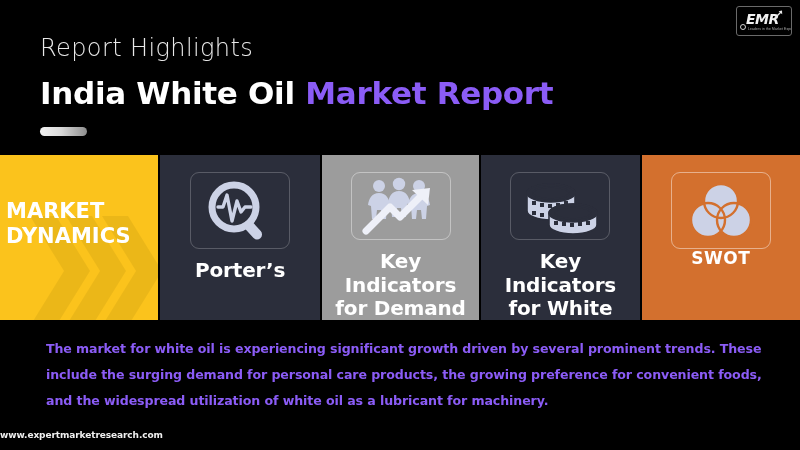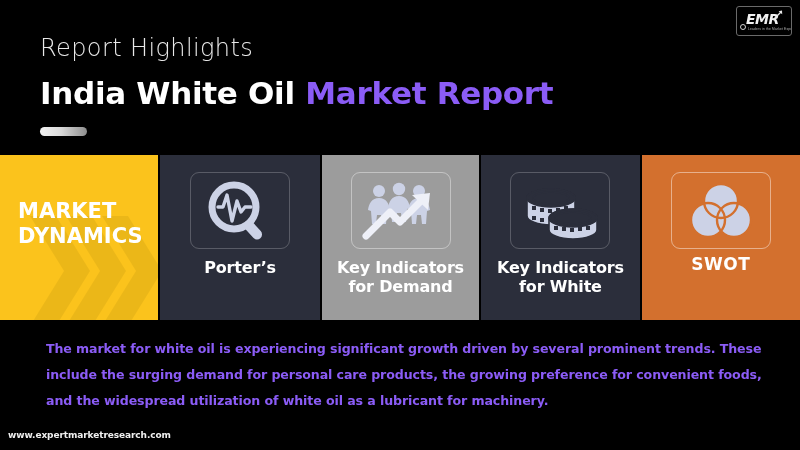--- a/index.html
+++ b/index.html
@@ -74,51 +74,51 @@
 
   
   .chev { position:absolute; bottom:-6px; opacity:0.13; }
   .chev svg { display:block; }
 
   .dyn-text {
     position:relative; z-index:2;
     font-family:"DejaVu Sans", sans-serif;
     font-size:21px; font-weight:bold; color:#ffffff;
     line-height:1.18; text-align:left;
-    width:100%; padding-left:18px; margin-top:44px;
+    width:100%; padding-left:6px; margin-top:44px;
   }
 
   .icon-frame {
     margin-top:17px;
     width:100px; height:77px;
     border-radius:9px;
     border:1px solid rgba(255,255,255,0.22);
     display:flex; align-items:center; justify-content:center;
   }
   .panel-demand .icon-frame { border-color:rgba(255,255,255,0.40); }
   .panel-swot   .icon-frame { border-color:rgba(255,255,255,0.45); }
 
   .panel-label {
     margin-top:10px;
     font-family:"DejaVu Sans", sans-serif;
-    font-size:16px; font-weight:bold; color:#ffffff;
+    font-size:20px; font-weight:bold; color:#ffffff;
     text-align:center; line-height:1.16; letter-spacing:-0.2px;
   }
-  .panel-swot .panel-label { margin-top:6px; font-size:17px; letter-spacing:0.5px; }
+  .panel-swot .panel-label { margin-top:0; font-size:17px; letter-spacing:0.5px; }
 
   
   .body-copy {
     position:absolute; left:46px; top:336px; width:716px;
     font-family:"DejaVu Sans", sans-serif;
     font-size:12.6px; font-weight:bold; color:#8b5cf6;
     line-height:2.05; letter-spacing:-0.1px;
   }
 
   .footer {
-    position:absolute; left:8px; bottom:10px;
+    position:absolute; left:0; bottom:10px;
     font-family:"DejaVu Sans", sans-serif;
     font-size:9px; font-weight:bold; color:#f0f0f0; letter-spacing:-0.1px;
   }
 </style>
 </head>
 <body>
 
 <div class="slide">
 
   <div class="logo-box">

